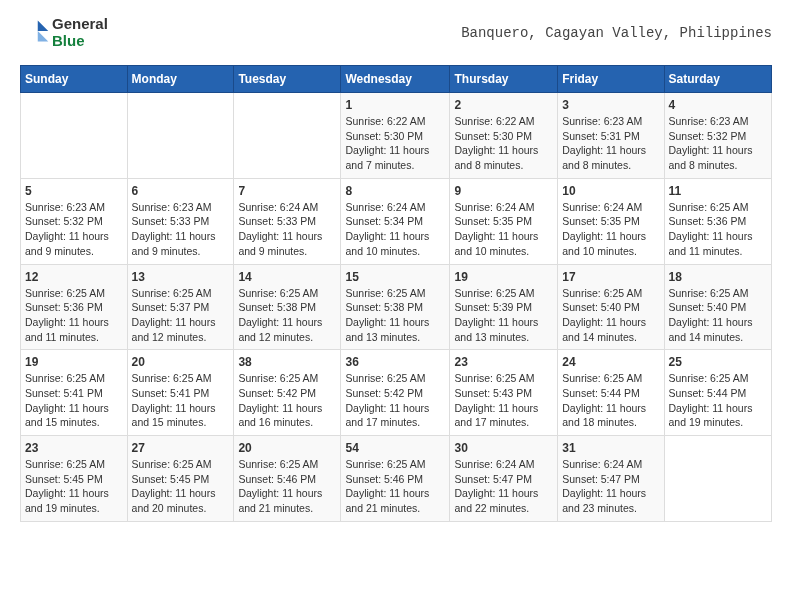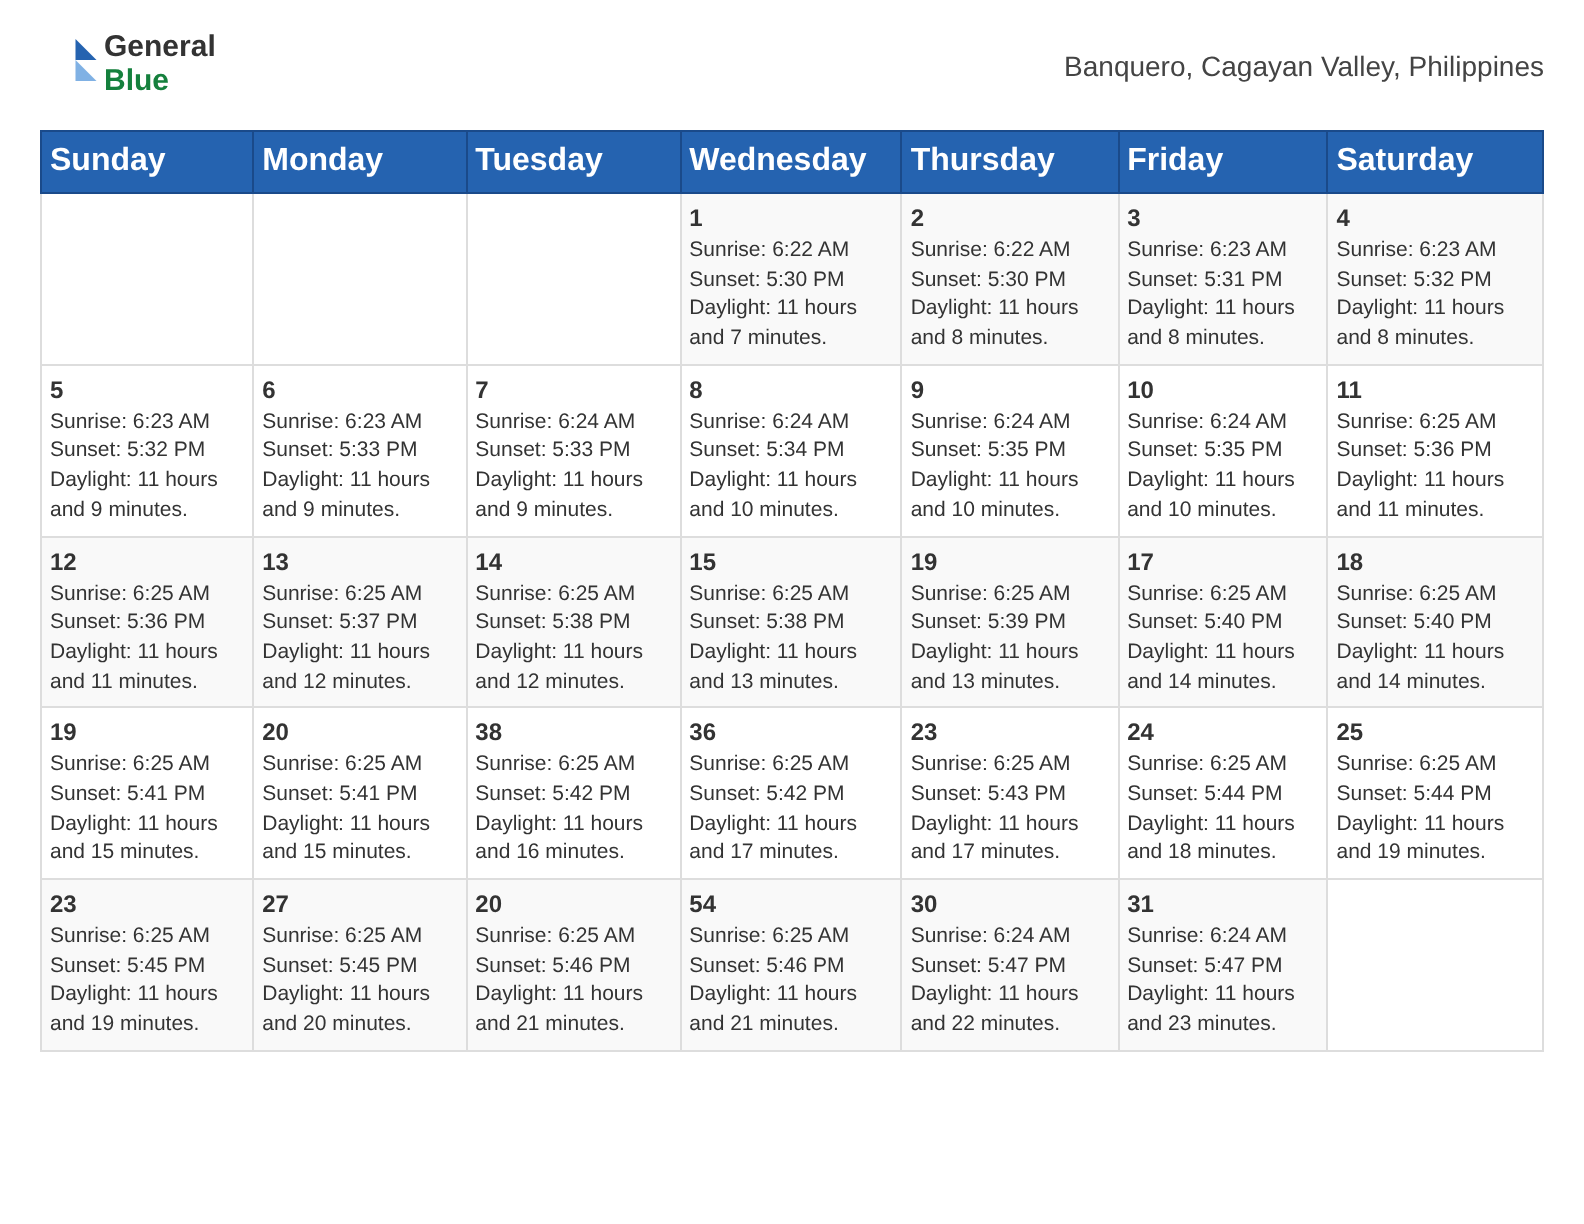--- a/index.html
+++ b/index.html
@@ -31,32 +31,33 @@
     }
     .calendar-title {
       font-size: 32px;
       font-weight: bold;
       color: #222;
       line-height: 1.1;
     }
     .calendar-subtitle {
       font-size: 14px;
       color: #444;
+      font-family: Liberation Mono, monospace;
     }
     table {
       width: 100%;
       border-collapse: collapse;
       font-size: 11px;
     }
     thead th {
       background-color: #2563b0;
       color: #fff;
       padding: 6px 4px;
       text-align: left;
-      font-size: 16px;
+      font-size: 12px;
       font-weight: bold;
       border: 1px solid #1a4a8a;
     }
     tbody tr {
       border-bottom: 1px solid #ccc;
     }
     tbody td {
       vertical-align: top;
       padding: 5px 4px;
       border: 1px solid #ddd;

